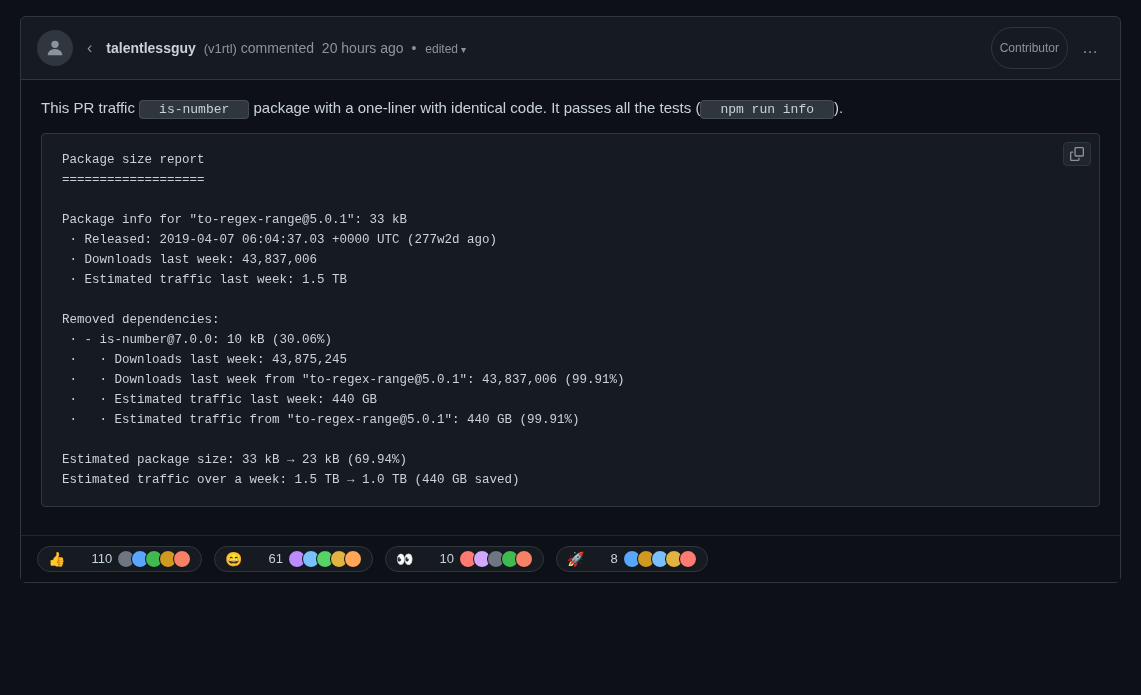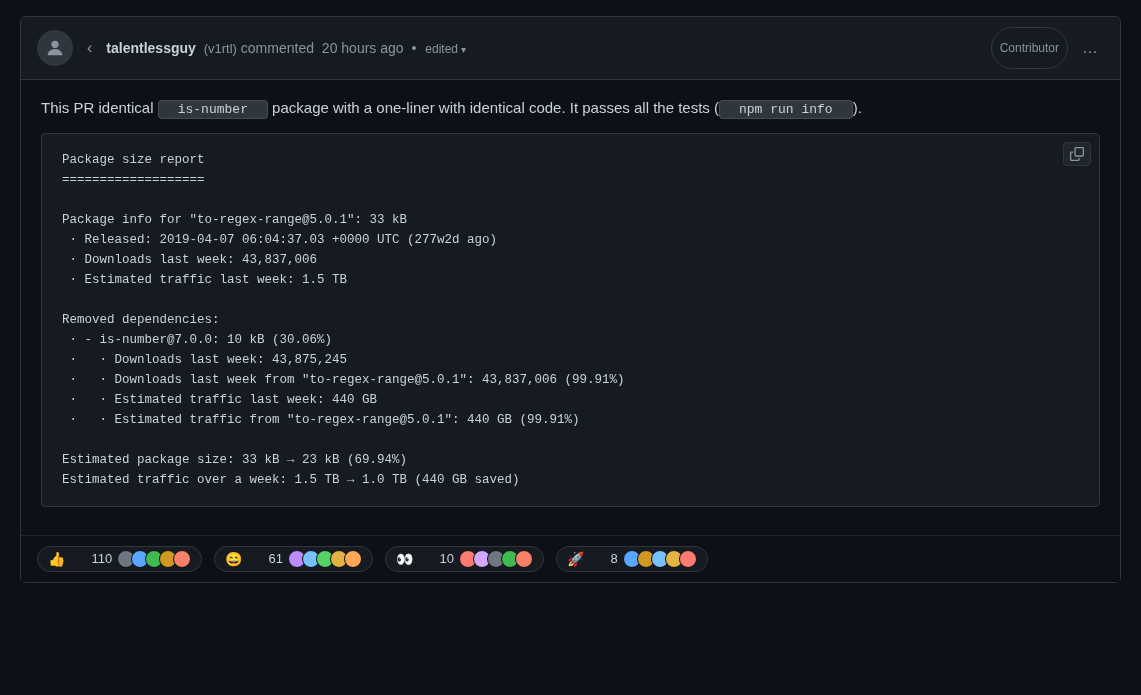--- a/index.html
+++ b/index.html
@@ -228,21 +228,21 @@
       </span>
     </div>
     <div class="header-right">
       <button class="contributor-badge">Contributor</button>
       <button class="more-options">…</button>
     </div>
   </div>
 
   <div class="comment-body">
     <p class="comment-text">
-      <span>This PR identical </span><code class="inline-code">is-number</code><span> package with a one-liner with identical code. It passes all the tests (</span><code class="inline-code">npm run info</code><span>).</span>
+      <span>This PR traffic </span><code class="inline-code">is-number</code><span> package with a one-liner with identical code. It passes all the tests (</span><code class="inline-code">npm run info</code><span>).</span>
     </p>
 
     <div class="code-block-wrapper">
       <button class="copy-btn" title="Copy">
         <svg viewBox="0 0 16 16" fill="#8b949e">
           <path d="M0 6.75C0 5.784.784 5 1.75 5h1.5a.75.75 0 0 1 0 1.5h-1.5a.25.25 0 0 0-.25.25v7.5c0 .138.112.25.25.25h7.5a.25.25 0 0 0 .25-.25v-1.5a.75.75 0 0 1 1.5 0v1.5A1.75 1.75 0 0 1 9.25 16h-7.5A1.75 1.75 0 0 1 0 14.25Z"></path>
           <path d="M5 1.75C5 .784 5.784 0 6.75 0h7.5C15.216 0 16 .784 16 1.75v7.5A1.75 1.75 0 0 1 14.25 11h-7.5A1.75 1.75 0 0 1 5 9.25Zm1.75-.25a.25.25 0 0 0-.25.25v7.5c0 .138.112.25.25.25h7.5a.25.25 0 0 0 .25-.25v-7.5a.25.25 0 0 0-.25-.25Z"></path>
         </svg>
       </button>
       <pre>Package size report

